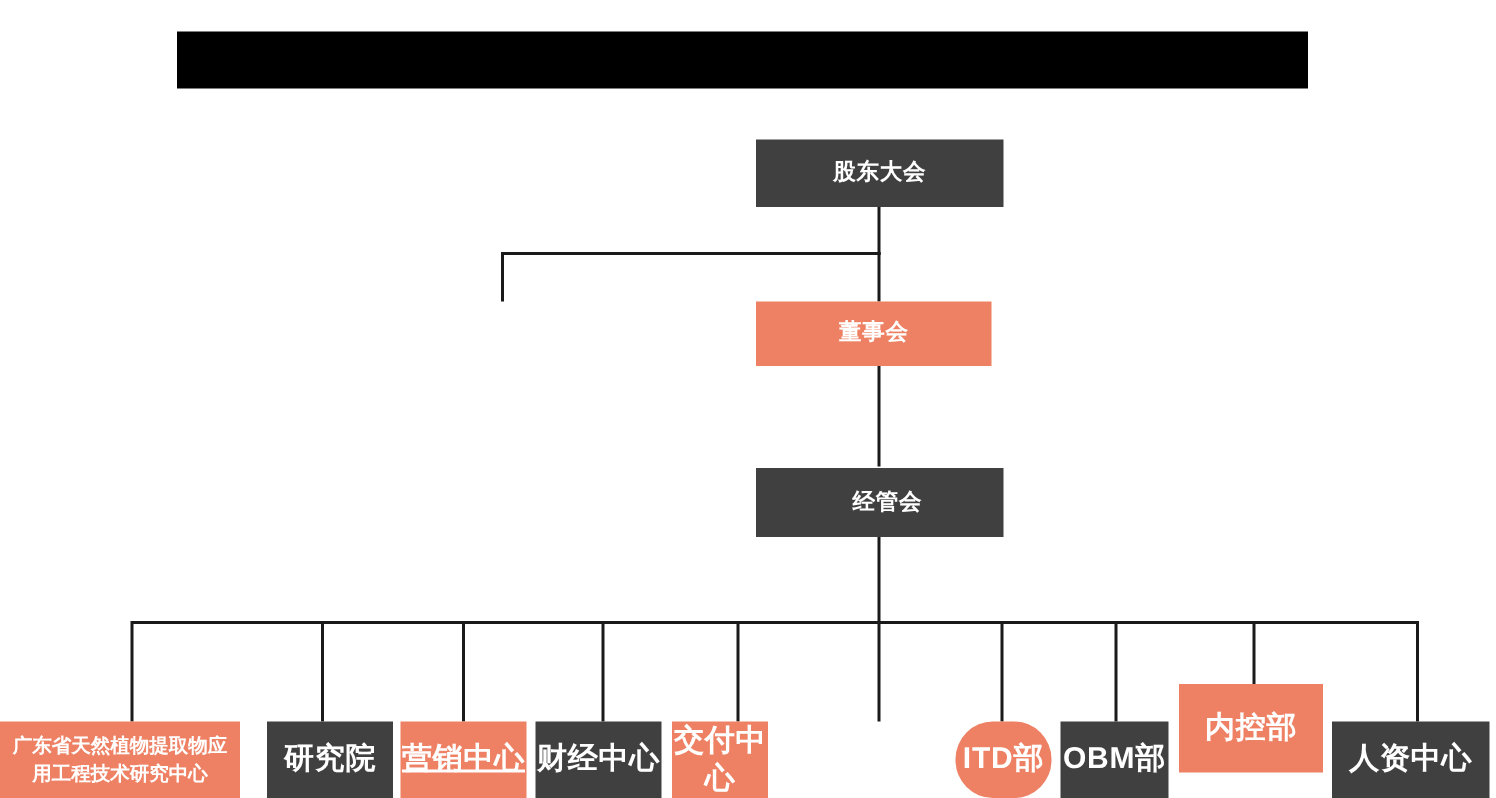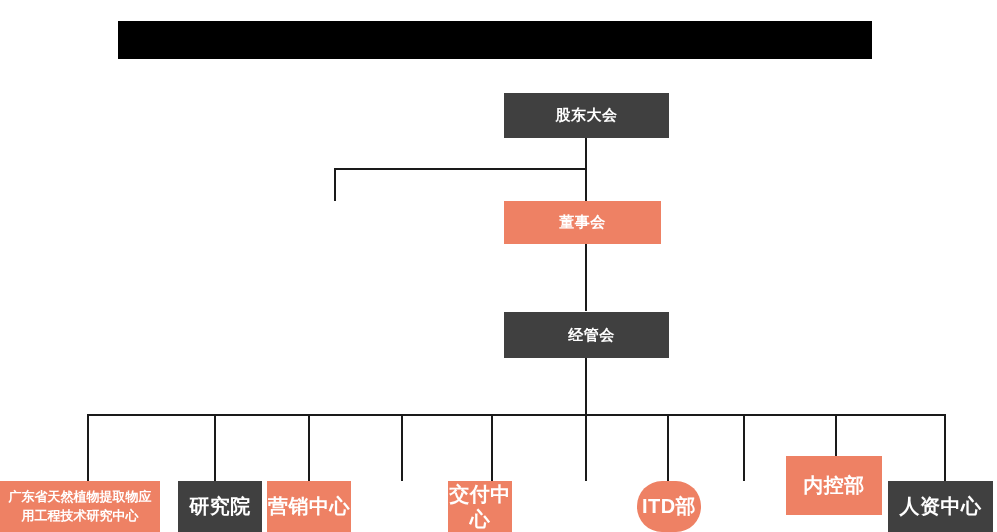--- a/index.html
+++ b/index.html
@@ -81,26 +81,28 @@
 
   <div class="node dark fs-15" style="left:504px;top:312px;width:165px;height:46px;padding-left:10px;">经管会</div>
 
   <div class="node light fs-11" style="left:0px;top:481px;width:160px;height:51px;flex-direction:column;">
     <span>广东省天然植物提取物应</span>
     <span>用工程技术研究中心</span>
   </div>
 
   <div class="node dark fs-14" style="left:178px;top:481px;width:84px;height:51px;">研究院</div>
 
-  <div class="node light fs-14" style="left:267px;top:481px;width:84px;height:51px;">营销中心</div>
+  <div class="node light fs-14" style="left:267px;top:481px;width:84px;height:51px;text-decoration:underline;">营销中心</div>
 
+  <div class="node dark fs-14" style="left:357px;top:481px;width:84px;height:51px;">财经中心</div>
 
   <div class="node light fs-14" style="left:448px;top:481px;width:64px;height:51px;">交付中心</div>
 
 
   <div class="node light fs-14" style="left:637px;top:481px;width:64px;height:51px;border-radius:25px;">ITD部</div>
 
+  <div class="node dark fs-14" style="left:707px;top:481px;width:72px;height:51px;">OBM部</div>
 
   <div class="node light fs-14" style="left:786px;top:456px;width:96px;height:59px;">内控部</div>
 
   <div class="node dark fs-14" style="left:888px;top:481px;width:105px;height:51px;">人资中心</div>
 
 </div>
 
 </body></html>

